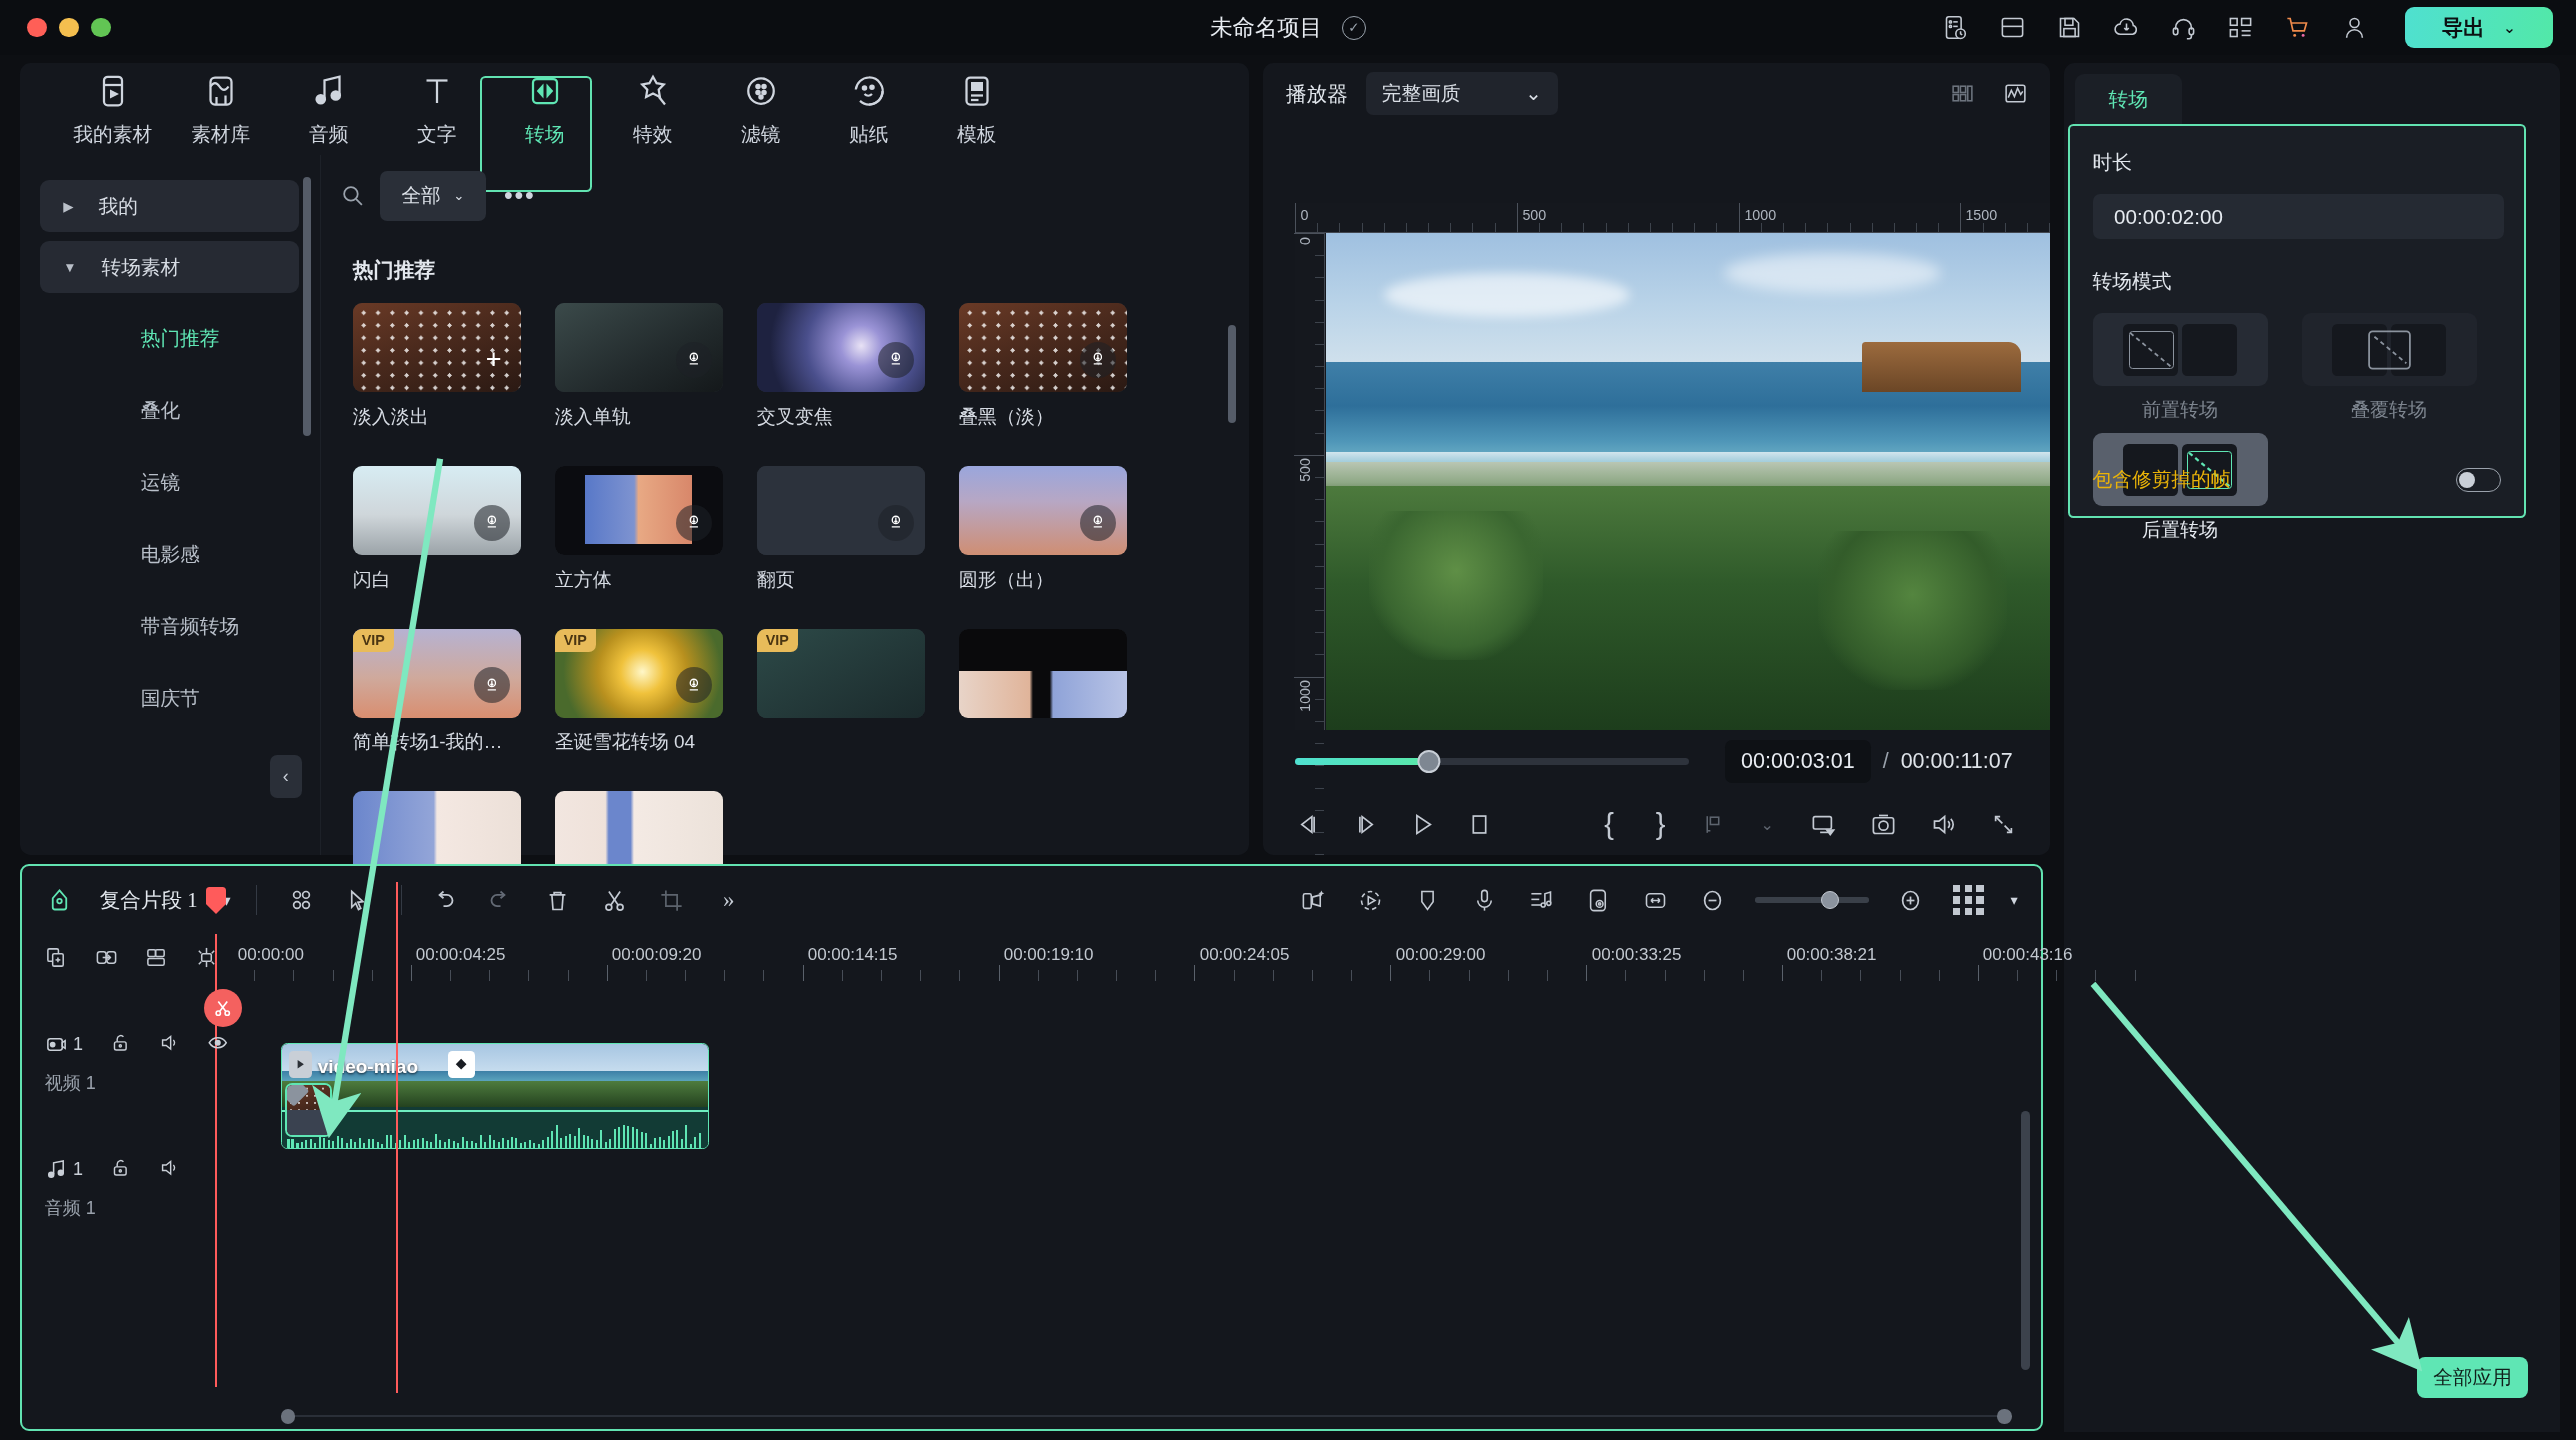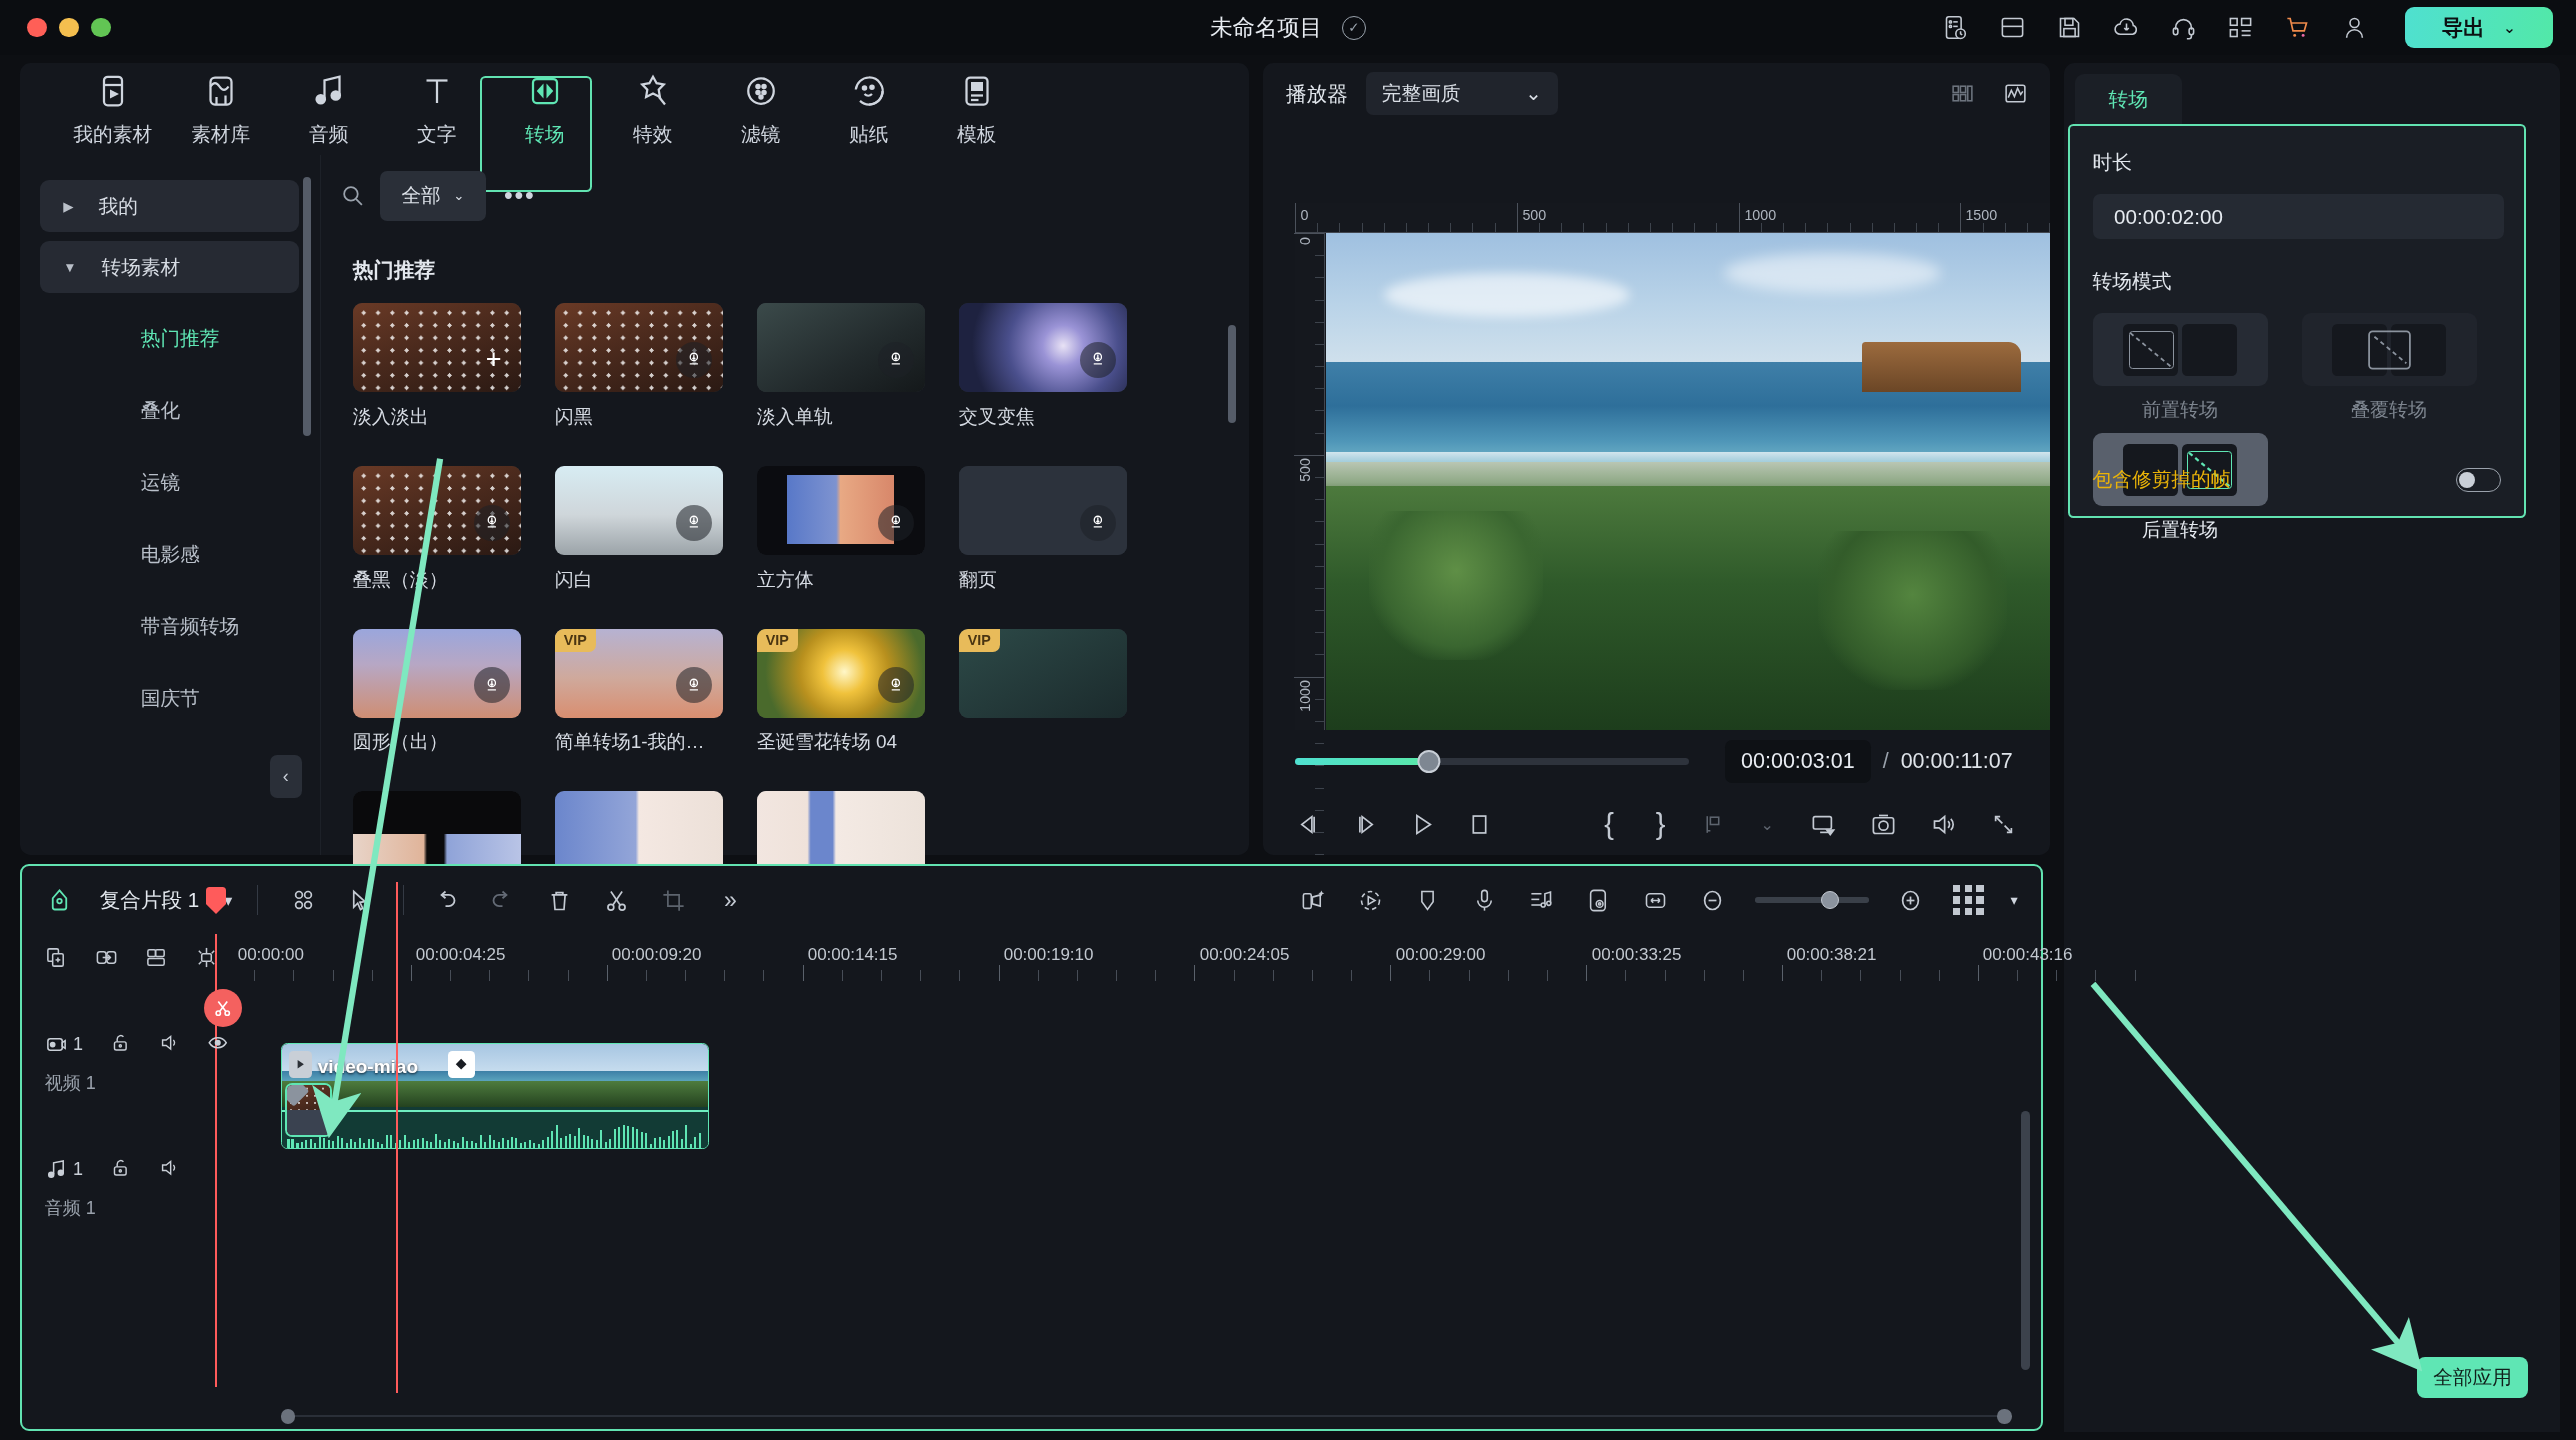--- a/index.html
+++ b/index.html
@@ -279,21 +279,21 @@
     position: absolute; right: 32px; bottom: 34px; width: 111px; height: 41px;
     border-radius: 8px; background: #5fe6b4; color: #11201b;
     display: flex; align-items: center; justify-content: center; font-size: 19.7px;
   }
 
   
   .timeline {
     position: absolute; left: 19.7px; top: 864px; width: 2023px; height: 567px;
     background: #14171d; border: 2.7px solid #62e3b1; border-radius: 9px;
   }
-  .tl-toolbar { height: 68px; display: flex; align-items: center; padding: 0 23px 0 23px; gap: 25px; color: #cfd5de; }
+  .tl-toolbar { height: 68px; display: flex; align-items: center; padding: 0 23px 0 23px; gap: 25px; color: #cfd5de; font-family: Liberation Serif, serif; }
   .tl-clipname { font-size: 20.6px; color: #e4e9ef; }
   .tl-sep { width: 0.9px; height: 30px; background: #343a44; }
   .tl-mid { display: flex; align-items: center; gap: 27px; margin-left: 32px; }
   .tl-right { margin-left: auto; display: flex; align-items: center; gap: 27px; }
   .zoom-slider { position: relative; width: 114px; height: 5.4px; background: #3a4049; border-radius: 2.7px; }
   .zoom-knob { position: absolute; left: 58%; top: -6.3px; width: 18px; height: 18px; border-radius: 50%;
     background: #8b939e; border: 1.8px solid #c2c8d0; }
   .grid-dots { display: grid; grid-template-columns: repeat(3, 7.2px); gap: 4.5px; }
   .grid-dots i { width: 7.2px; height: 7.2px; background: #c2c8d0; display: block; }
 
@@ -578,34 +578,20 @@
         </div>
         <div class="section-title">热门推荐</div>
         <div class="grid" id="grid">
             <div class="cell">
               <div class="thumb">
                 <div class="art-brown"></div>
                 <div class="dot-overlay"></div>
                 <span class="plus">+</span>
               </div>
               <div class="cell-label">淡入淡出</div>
-            </div>
-            <div class="cell">
-              <div class="thumb">
-                <div class="art-brown"></div>
-                <div class="dot-overlay"></div>
-                <span class="dl">
-                  <svg width="19.7" height="21.5" viewBox="0 0 24 24" fill="none" stroke="currentColor" stroke-width="1.6">
-                    <circle cx="12" cy="8.5" r="4.4"></circle>
-                    <path d="M12 5.5v6M12 11.5l-1.8-1.8M12 11.5l1.8-1.8"></path>
-                    <line x1="7" y1="17" x2="17" y2="17"></line>
-                  </svg>
-                </span>
-              </div>
-              <div class="cell-label">闪黑</div>
             </div>
             <div class="cell">
               <div class="thumb">
                 <div class="art-dark"></div>
                 <span class="dl">
                   <svg width="19.7" height="21.5" viewBox="0 0 24 24" fill="none" stroke="currentColor" stroke-width="1.6">
                     <circle cx="12" cy="8.5" r="4.4"></circle>
                     <path d="M12 5.5v6M12 11.5l-1.8-1.8M12 11.5l1.8-1.8"></path>
                     <line x1="7" y1="17" x2="17" y2="17"></line>
                   </svg>

